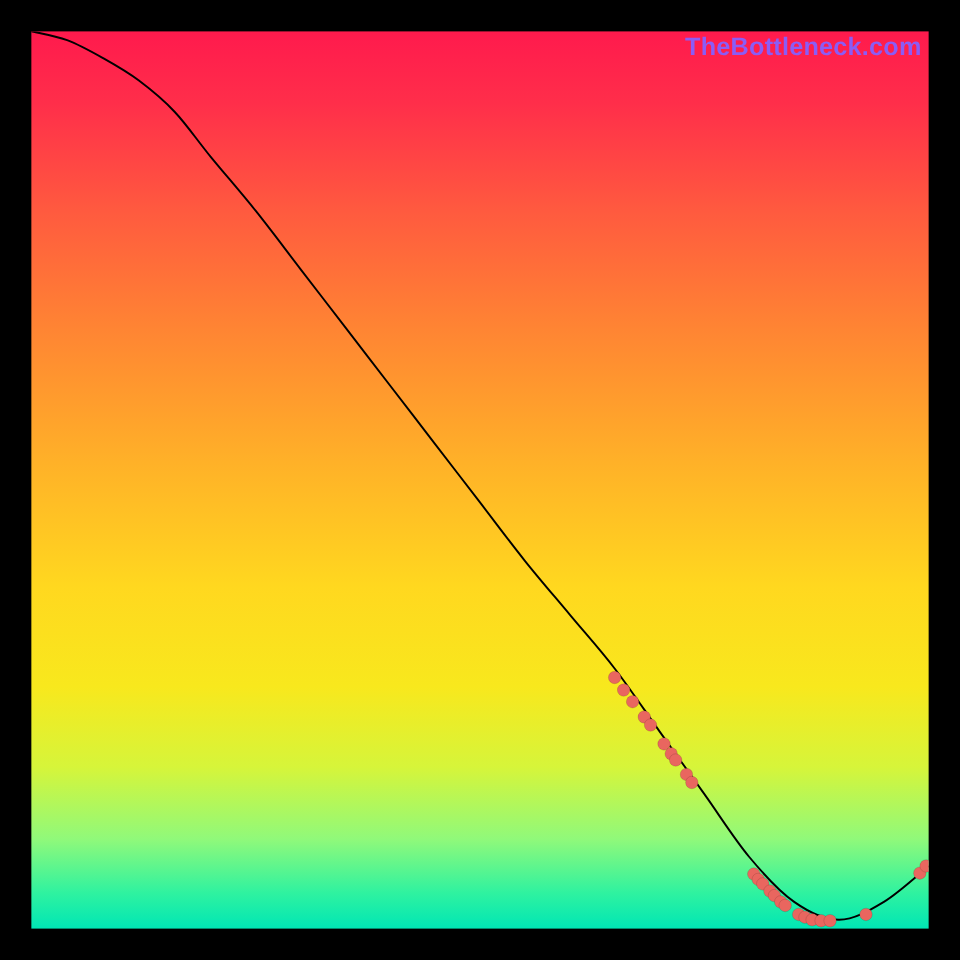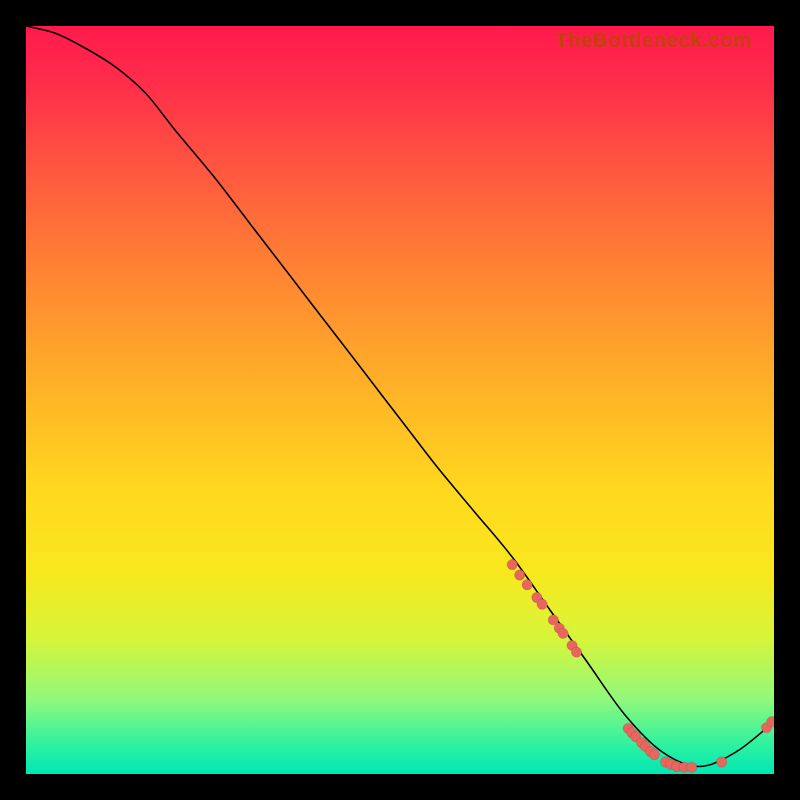--- a/index.html
+++ b/index.html
@@ -37,25 +37,25 @@
       #f8e81d 73%,
       #d6f53a 82%,
       #90f97a 90%,
       #2ff2a0 96%,
       #00e6b5 100%
     );
   }
   .watermark {
     position: absolute;
     top: 2px;
-    right: 22px;
+    right: 6px;
     font-family: Arial, Helvetica, sans-serif;
     font-size: 21px;
     font-weight: 600;
-    color: #c2410c;
+    color: #8b5cf6;
     letter-spacing: 0.2px;
     user-select: none;
   }
   svg.curve {
     position: absolute;
     inset: 0;
   }
   .curve-path {
     fill: none;
     stroke: #000000;

